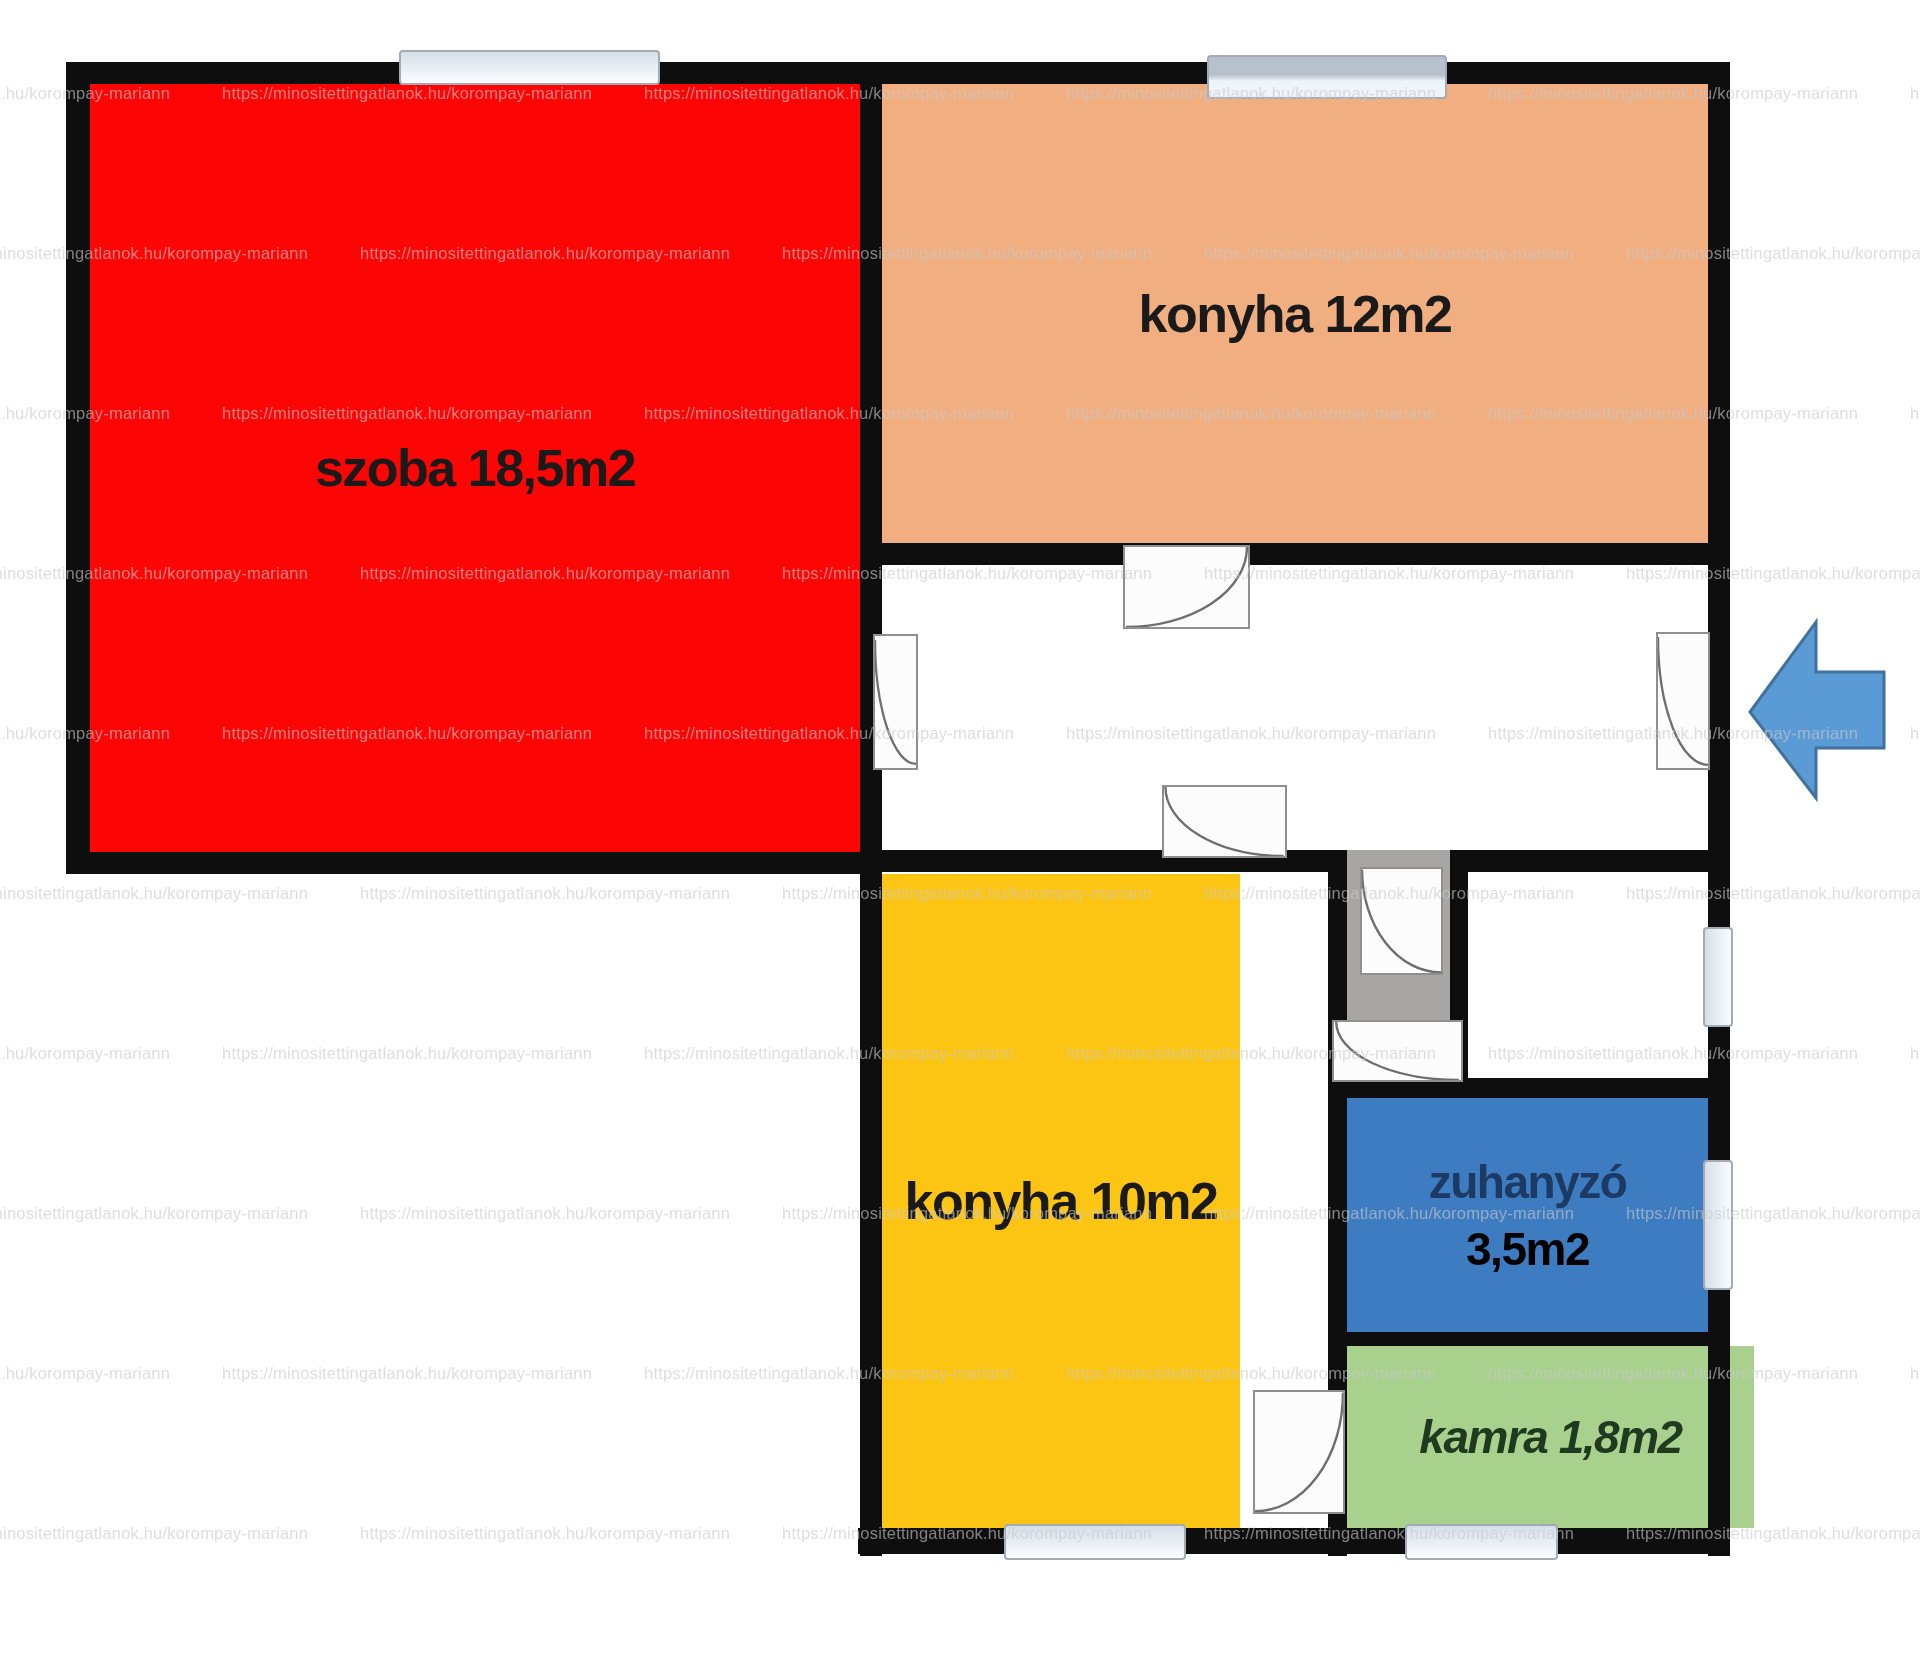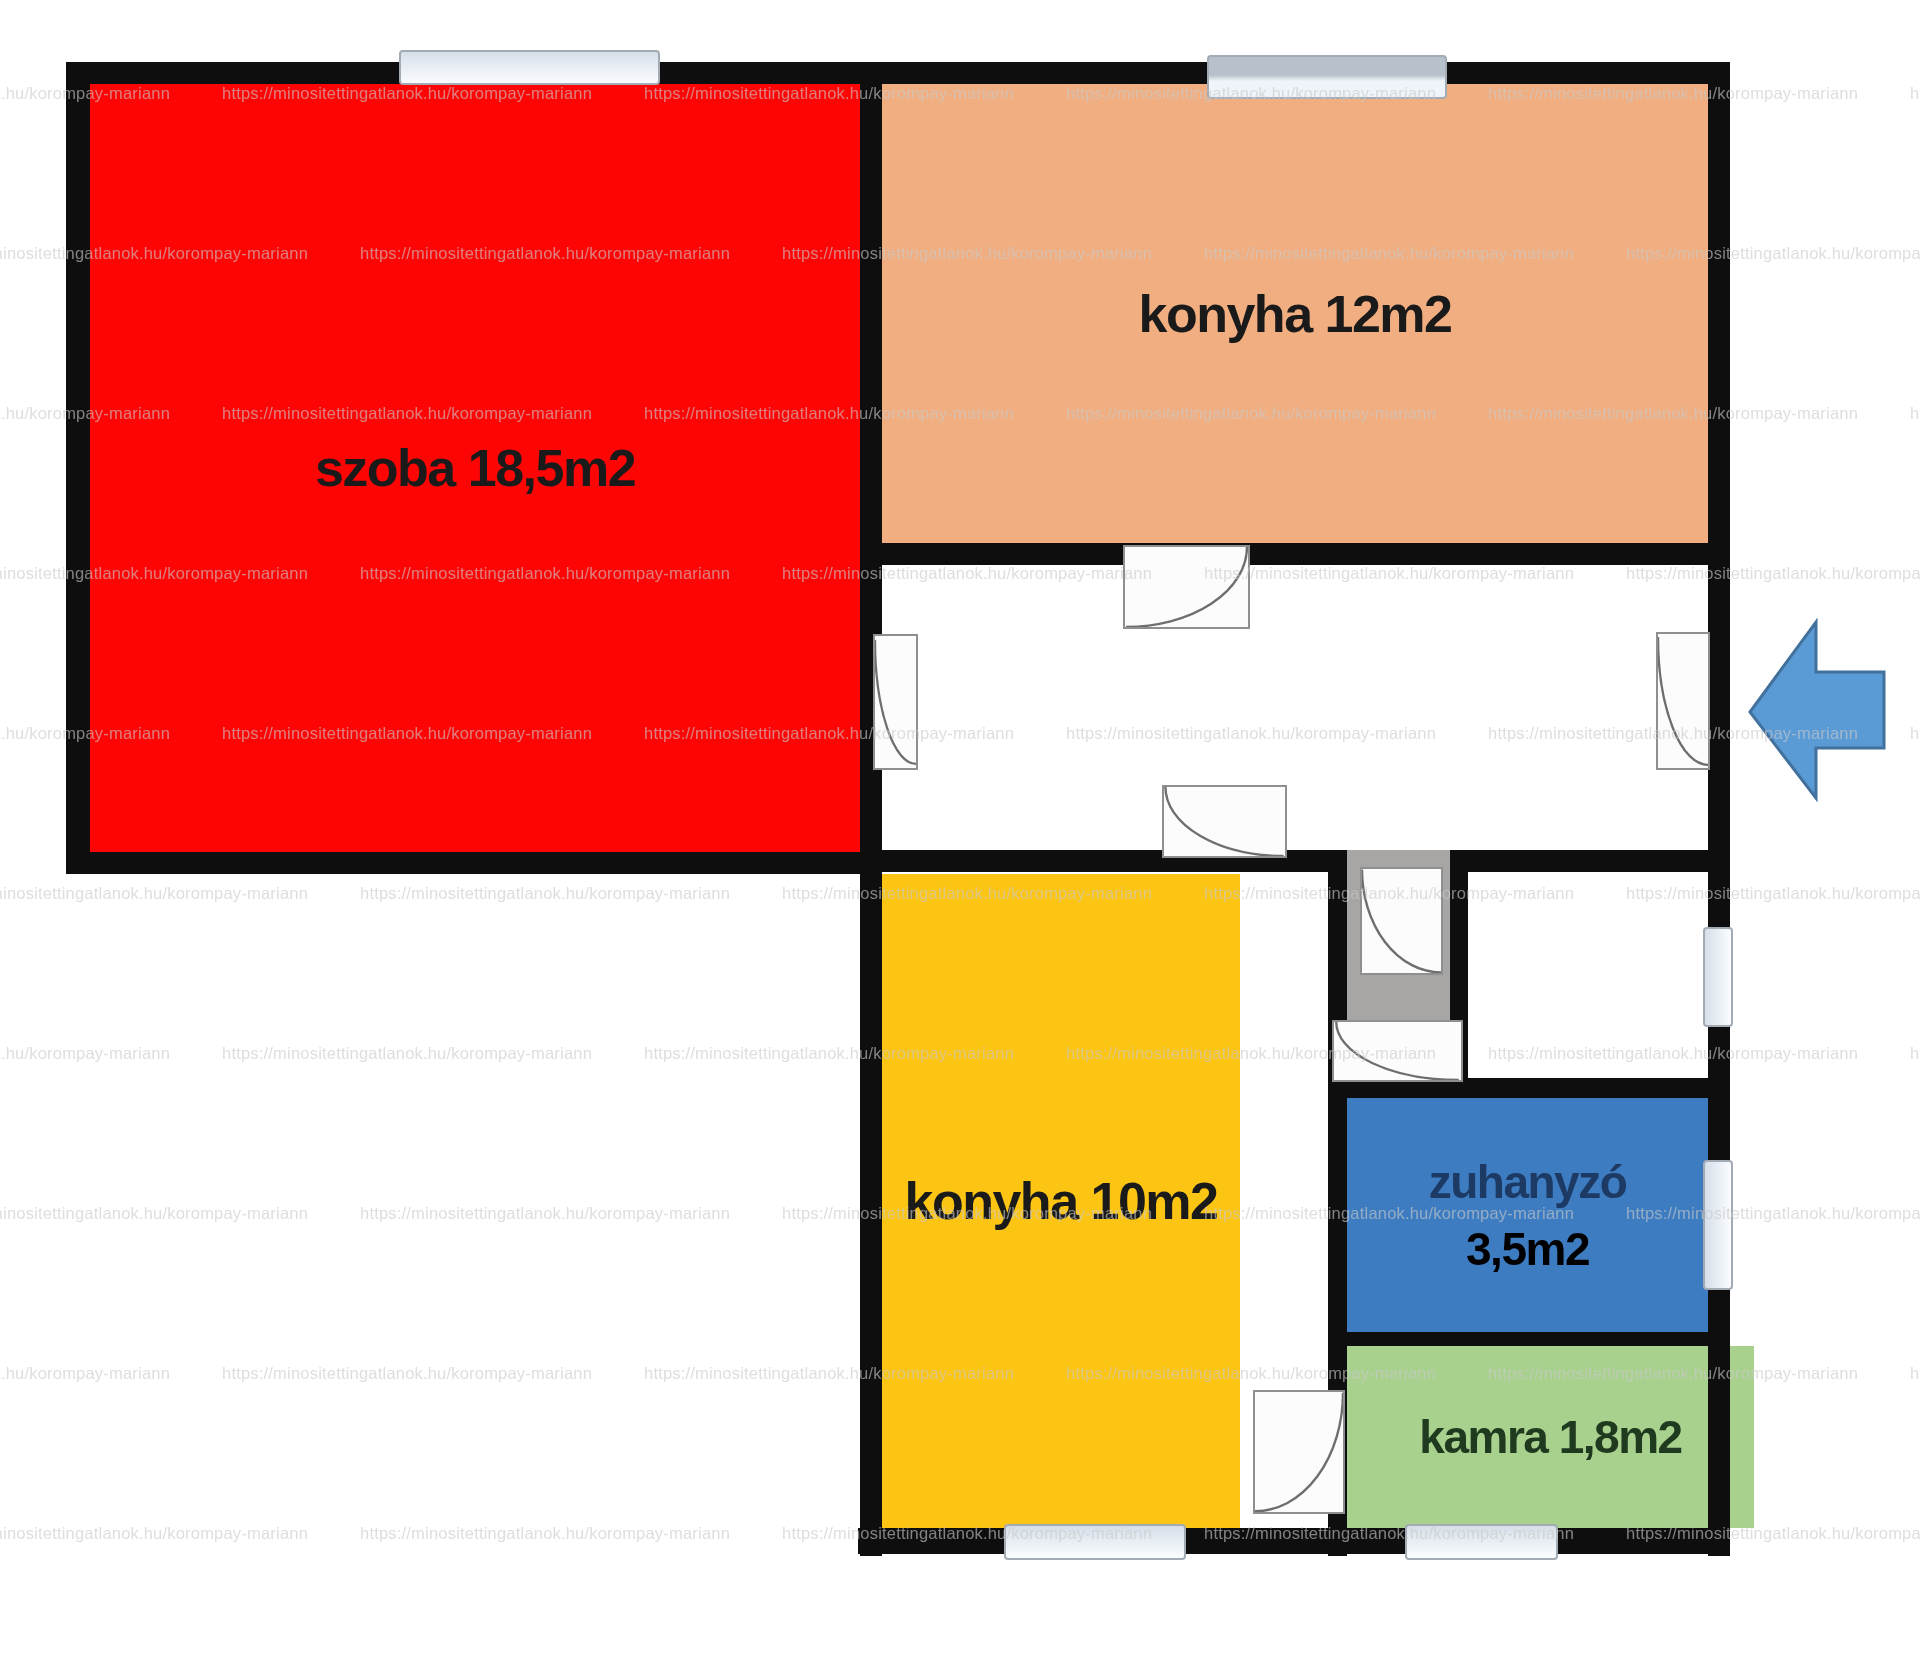--- a/index.html
+++ b/index.html
@@ -43,21 +43,21 @@
   <div class="room" style="left: 882px; top: 874px; width: 358px; height: 654px; background-color: rgb(253, 197, 19);">
     <span class="lbl lbl-big">konyha 10m2</span>
   </div>
 
 
   <div class="room room-col" style="left: 1347px; top: 1098px; width: 361px; height: 234px; background-color: rgb(62, 124, 193);">
     <span class="lbl lbl-sm" style="color:#1c3a63;">zuhanyzó</span>
     <span class="lbl lbl-sm" style="color:#000000;">3,5m2</span>
   </div>
 
-  <div class="room" style="left: 1347px; top: 1346px; width: 407px; height: 182px; background-color: rgb(169, 209, 142);">
+  <div class="room" style="left: 1347px; top: 1346px; width: 407px; height: 182px; background-color: rgb(169, 209, 142); font-style: italic;">
     <span class="lbl lbl-sm" style="color:#203a20;">kamra 1,8m2</span>
   </div>
 
   <div class="wall" style="left:66px;top:62px;width:1664px;height:22px;"></div>
   <div class="wall" style="left:66px;top:62px;width:24px;height:812px;"></div>
   <div class="wall" style="left:66px;top:852px;width:816px;height:22px;"></div>
   <div class="wall" style="left:860px;top:62px;width:22px;height:1494px;"></div>
   <div class="wall" style="left:1708px;top:62px;width:22px;height:1494px;"></div>
   <div class="wall" style="left:858px;top:1528px;width:872px;height:26px;"></div>
   <div class="wall" style="left:882px;top:543px;width:826px;height:22px;"></div>

